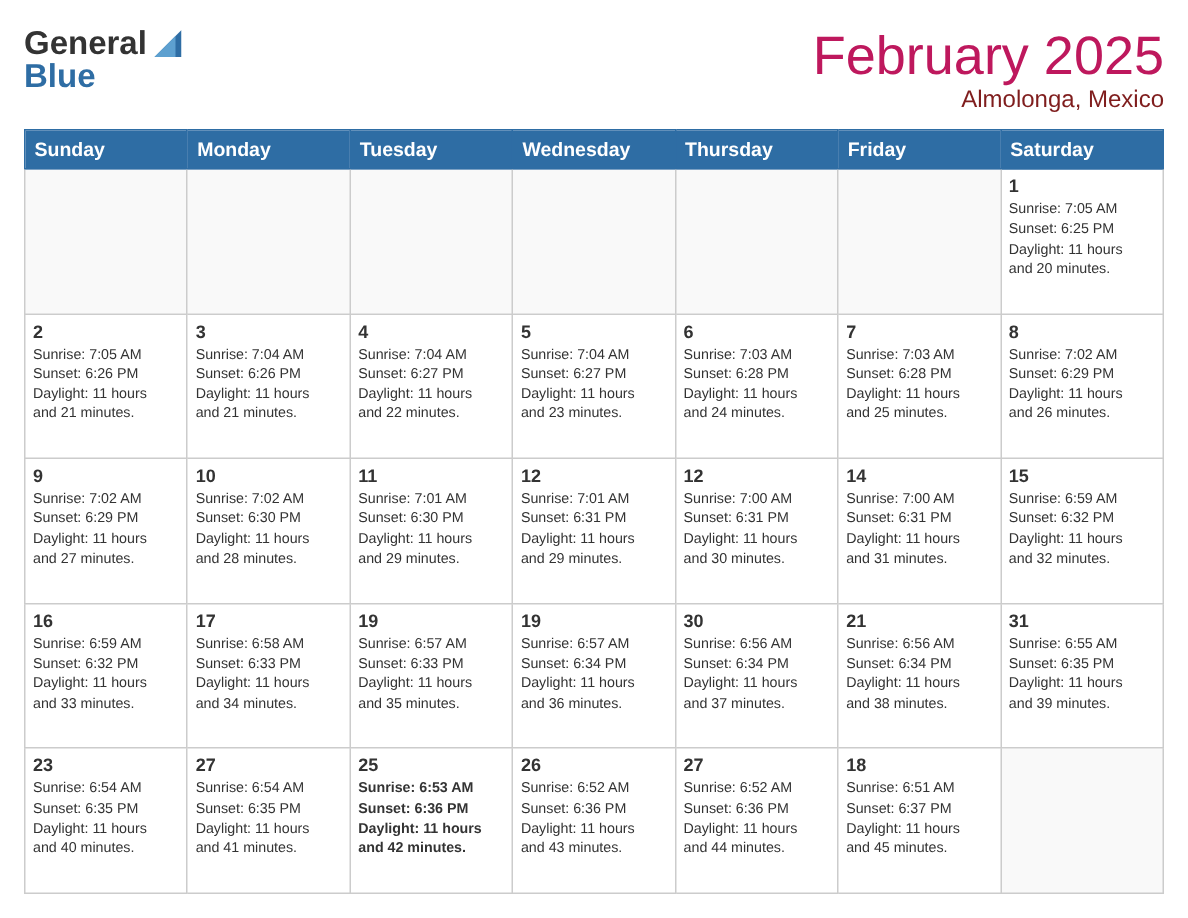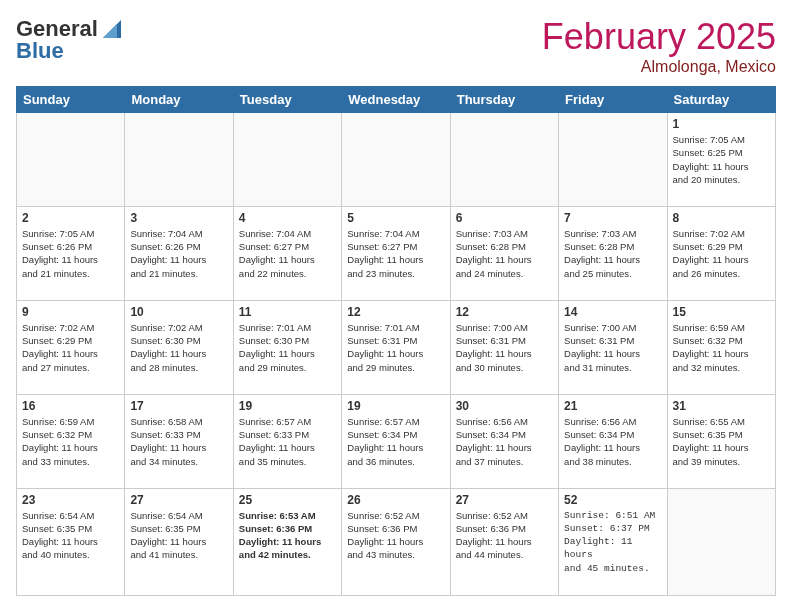--- a/index.html
+++ b/index.html
@@ -316,22 +316,22 @@
 and 43 minutes.</div>
           </td>
           <td>
             <span class="day-num">27</span>
             <div class="day-info" style="white-space: pre-line;">Sunrise: 6:52 AM
 Sunset: 6:36 PM
 Daylight: 11 hours
 and 44 minutes.</div>
           </td>
           <td>
-            <span class="day-num">52</span>
-            <div class="day-info" style="white-space: pre-line; font-family: Liberation Mono, monospace;">Sunrise: 6:51 AM
+            <span class="day-num">18</span>
+            <div class="day-info" style="white-space: pre-line;">Sunrise: 6:51 AM
 Sunset: 6:37 PM
 Daylight: 11 hours
 and 45 minutes.</div>
           </td>
           <td class="empty-cell"></td>
         </tr>
       </tbody>
   </table>
 </div>
 

